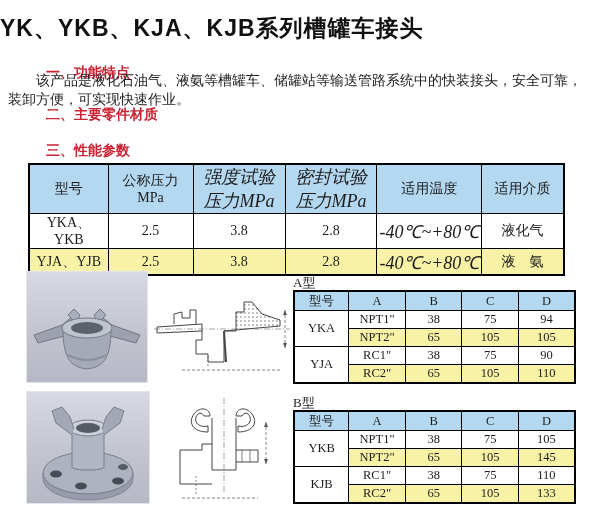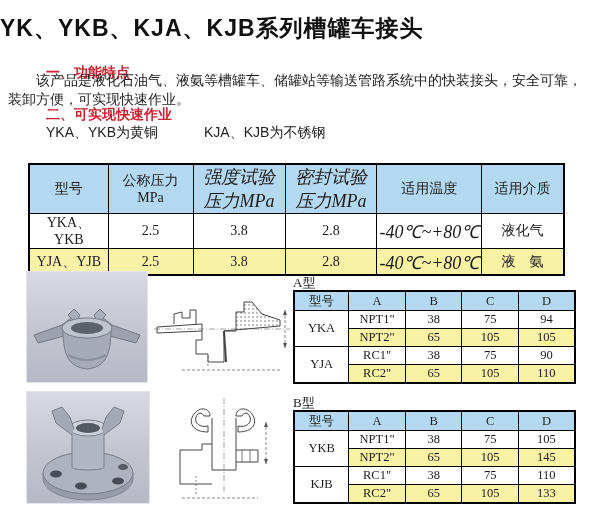--- a/index.html
+++ b/index.html
@@ -56,25 +56,23 @@
 </head>
 <body>
 
 <div id="page">
 
   <div class="title">YK、YKB、KJA、KJB系列槽罐车接头</div>
 
   <div class="sec-head red h1">一、功能特点</div>
   <div class="para">该产品是液化石油气、液氨等槽罐车、储罐站等输送管路系统中的快装接头，安全可靠，装卸方便，可实现快速作业。</div>
 
-  <div class="sec-head red h2">二、可实现快速作业</div>
-  <div class="materials">
-    <span>YKA、YKB为黄铜</span><span class="gap"></span><span>KJA、KJB为不锈钢</span>
-  </div>
-
+  <div class="sec-head red h2">二、主要零件材质</div>
+
+  <div class="sec-head red h3">三、性能参数</div>
 
   <table class="perf">
     <colgroup>
       <col style="width:82px">
         <col style="width:90px">
         <col style="width:97px">
       <col style="width:97px">
         <col style="width:84px">
         <col style="width:87px">
     </colgroup>

